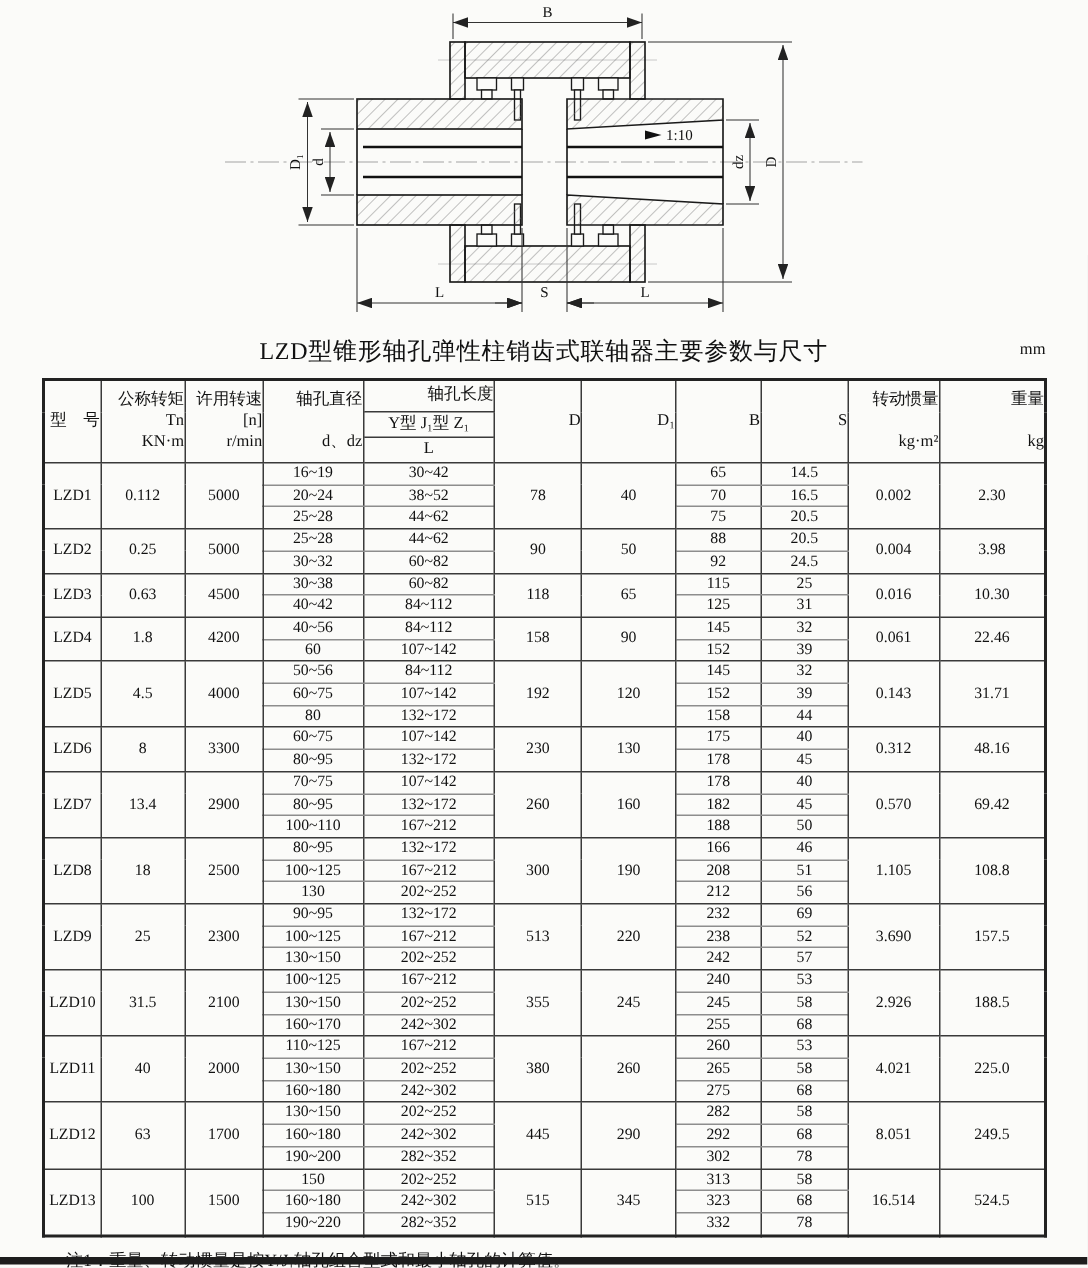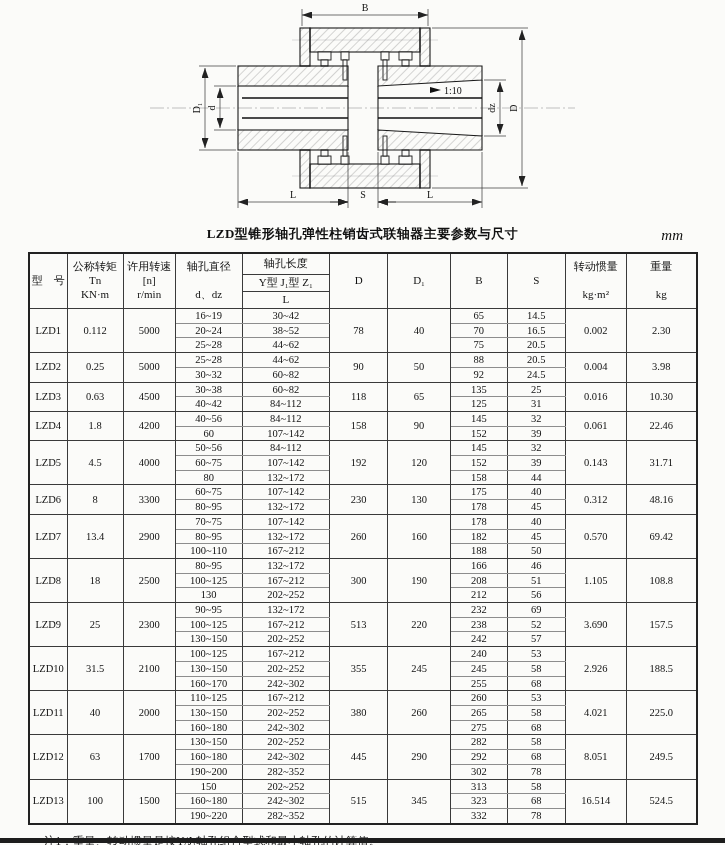--- a/index.html
+++ b/index.html
@@ -11,37 +11,37 @@
     background:#fbfbf9;
     font-family:"Liberation Serif","DejaVu Serif",serif;
     color:#111;
     overflow:hidden;
   }
   
   .drawing-wrap{width:725px;height:220px;}
   svg text{font-family:"Liberation Serif","DejaVu Serif",serif;font-size:10px;fill:#111;}
   
   .title-row{position:relative;height:24px;margin-top:4px;text-align:center;}
-  .doc-title{font-size:13px;font-weight:bold;letter-spacing:.5px;}
-  .unit{position:absolute;right:42px;top:3px;font-size:15px;font-weight:normal;font-style:italic;}
+  .doc-title{font-size:16px;font-weight:normal;letter-spacing:.5px;}
+  .unit{position:absolute;right:28px;top:3px;font-size:11px;font-weight:normal;}
   
   table.spec{
     border-collapse:collapse;table-layout:fixed;
     width:670px;margin:4px 0 0 28px;
     font-size:10.5px;
   }
   table.spec{border:2px solid #222;}
   .spec th,.spec td{
     border:1px solid #3a3a3a;
     text-align:center;vertical-align:middle;
     padding:0;overflow:hidden;
     font-weight:normal;
   }
   .spec thead th{font-size:11px;line-height:1.25;white-space:pre-line;}
-  .spec thead tr.h1 th{height:20px;}
+  .spec thead tr.h1 th{height:20px;text-align:right;}
   .spec thead tr.h2 th{height:16px;}
   .spec thead tr.h3 th{height:16px;}
   .spec tbody td{height:13.7px;line-height:13.7px;white-space:nowrap;}
   .spec td.sub{border-bottom-color:#8d8d8d;}
   .spec tr.group-end td{border-bottom-color:#3a3a3a;}
   
   .notes{margin:7px 0 0 44px;font-size:11.5px;line-height:1.7;}
   .bottom-rule{position:absolute;left:0;right:0;bottom:2px;height:5px;background:#1d1d1d;}
 </style>
 </head>
@@ -255,21 +255,21 @@
           <td class="sub">24.5</td>
         </tr>
         <tr>
           <td class="span-cell" rowspan="2">LZD3</td>
           <td class="span-cell" rowspan="2">0.63</td>
           <td class="span-cell" rowspan="2">4500</td>
           <td class="sub">30~38</td>
           <td class="sub">60~82</td>
           <td class="span-cell" rowspan="2">118</td>
           <td class="span-cell" rowspan="2">65</td>
-          <td class="sub">135</td>
+          <td class="sub">115</td>
           <td class="sub">25</td>
           <td class="span-cell" rowspan="2">0.016</td>
           <td class="span-cell" rowspan="2">10.30</td>
         </tr>
         <tr class="group-end">
           <td class="sub">40~42</td>
           <td class="sub">84~112</td>
           <td class="sub">125</td>
           <td class="sub">31</td>
         </tr>

